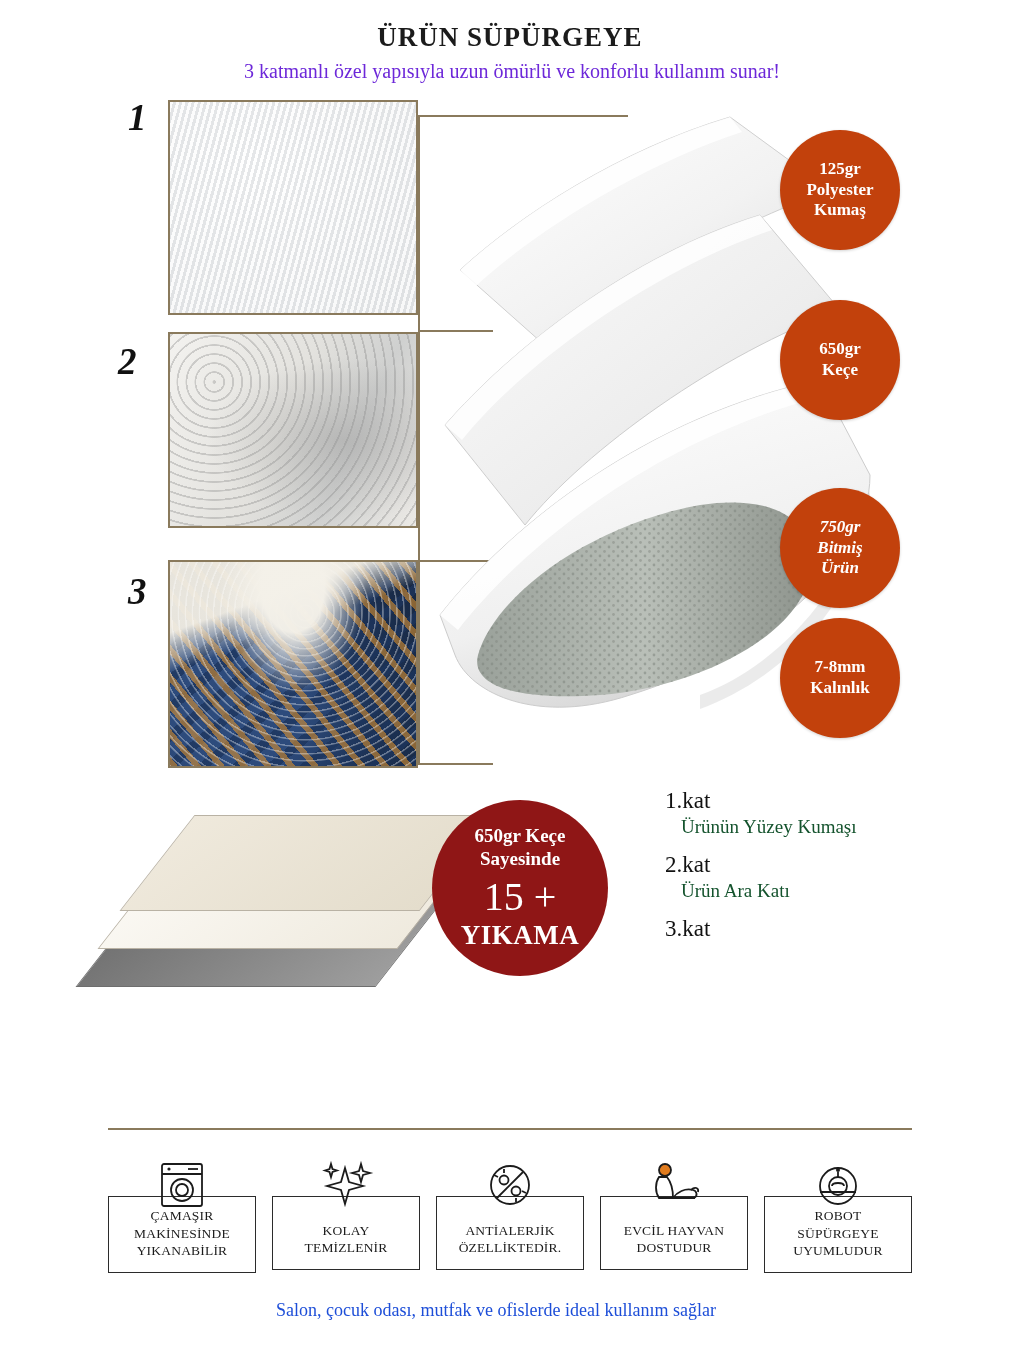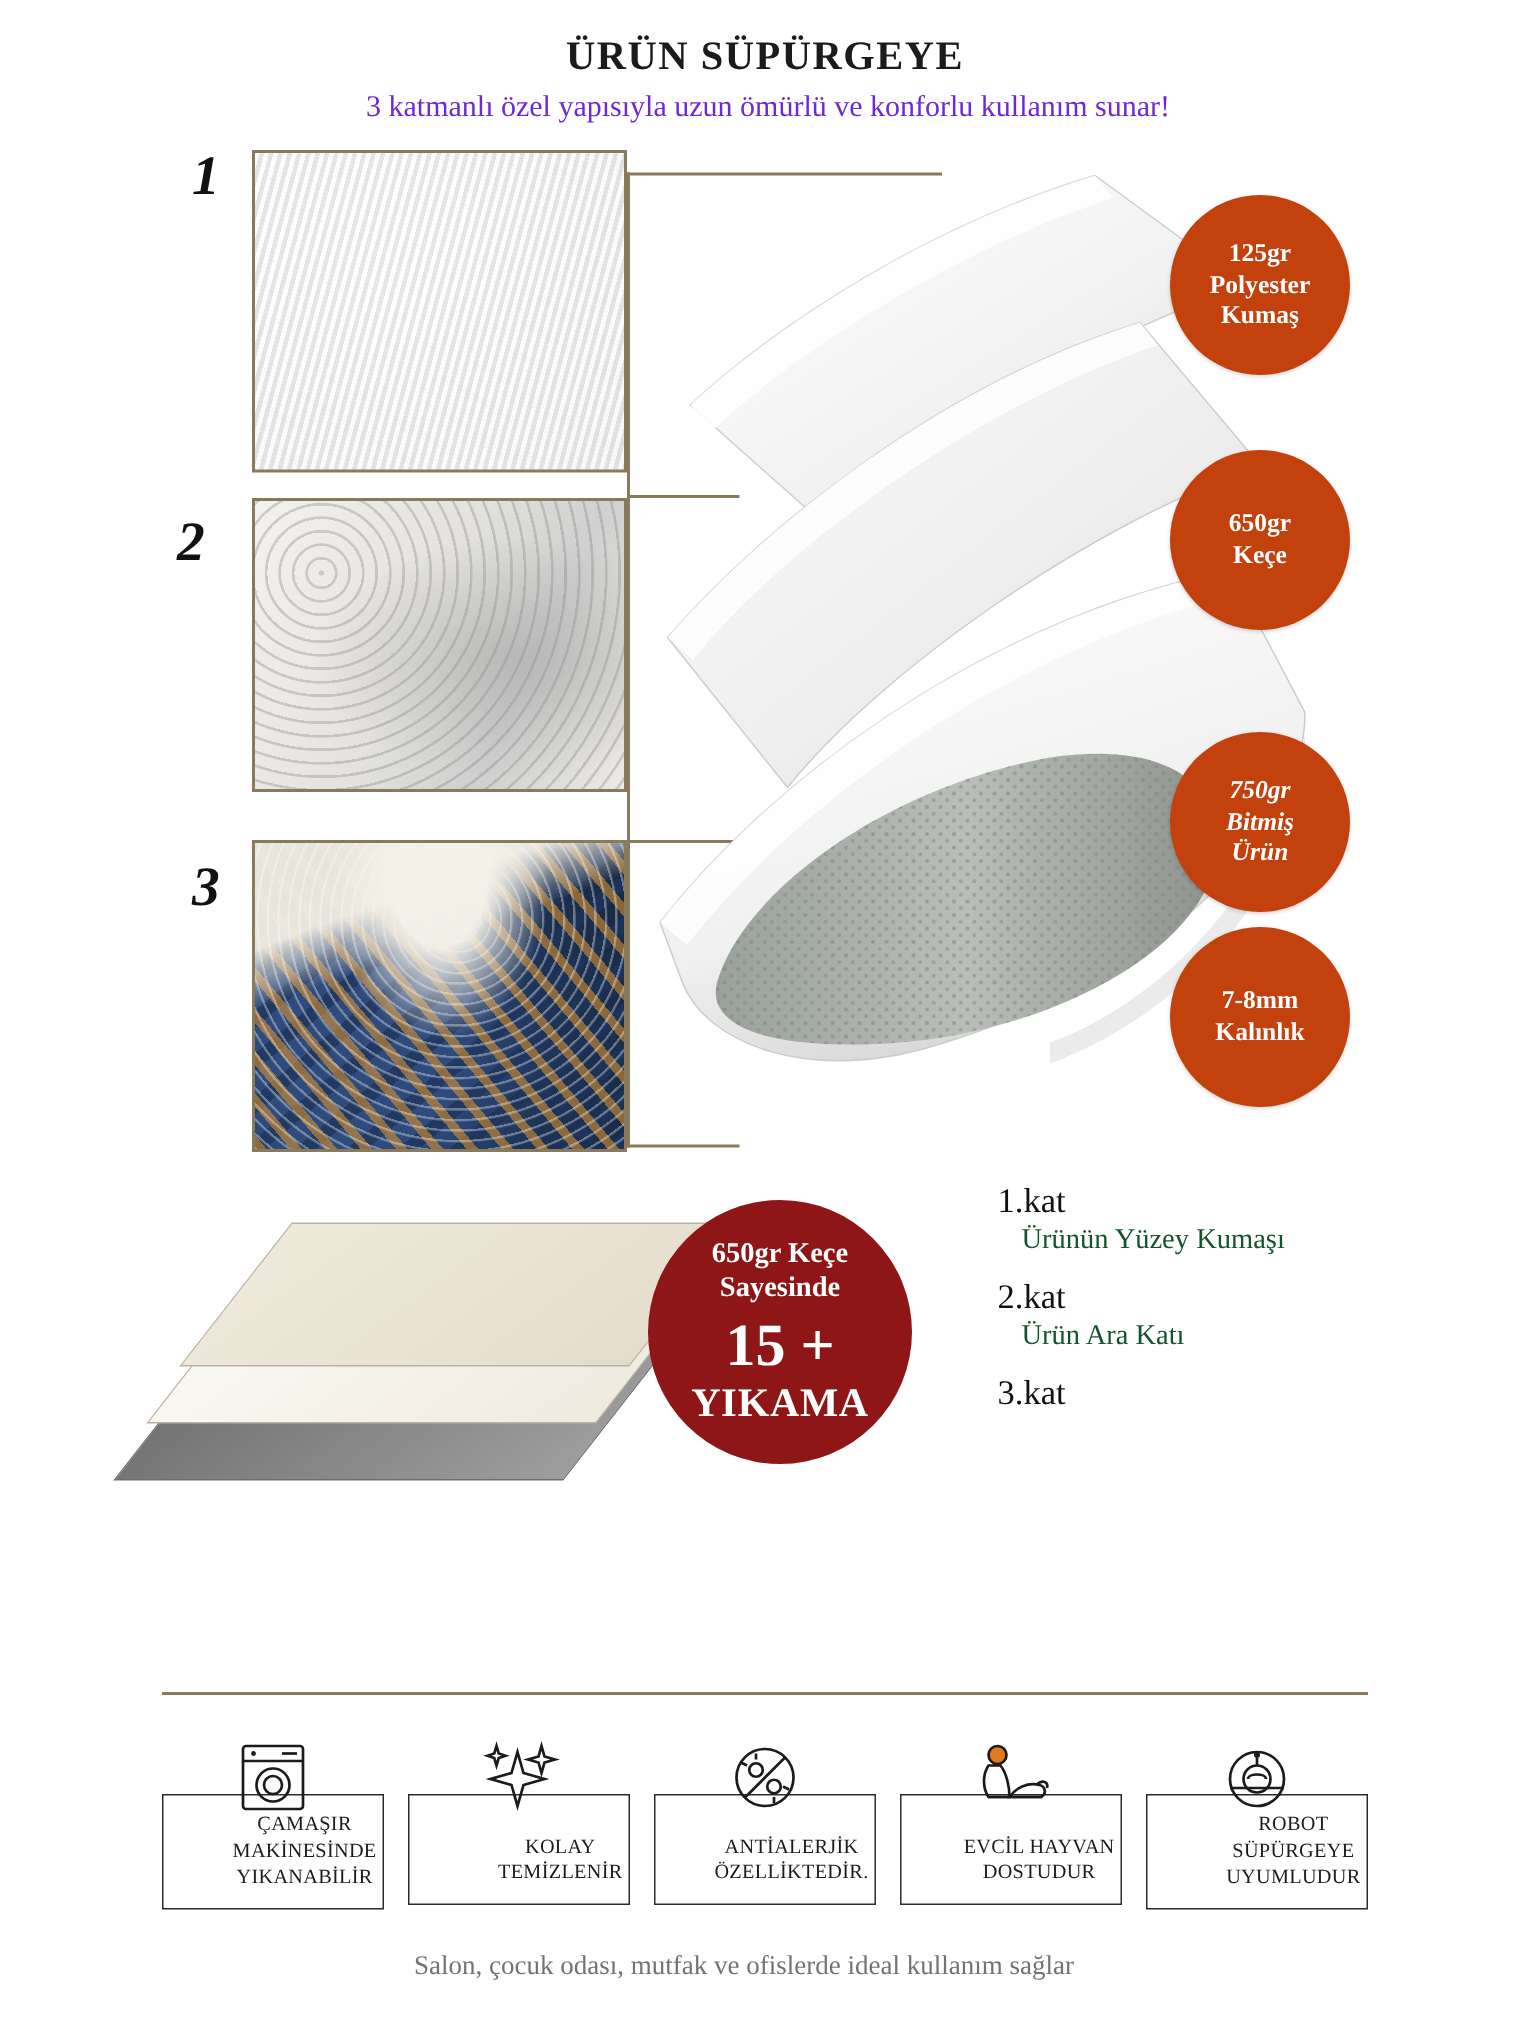--- a/index.html
+++ b/index.html
@@ -98,21 +98,21 @@
   
   .washbadge {
     position: absolute;
     left: 432px; top: 800px; width: 176px; height: 176px;
     border-radius: 50%;
     background: #8f1616; color: #fff;
     display: flex; flex-direction: column; align-items: center; justify-content: center;
     text-align: center;
   }
   .washbadge .w1 { font-size: 19px; line-height: 1.2; font-weight: bold; }
-  .washbadge .w2 { font-size: 40px; font-weight: bold; margin-top: 2px; }
+  .washbadge .w2 { font-size: 40px; font-weight: normal; margin-top: 2px; }
   .washbadge .w3 { font-size: 27px; font-weight: bold; letter-spacing: .5px; }
 
   
   .stack { position: absolute; left: 95px; top: 805px; width: 360px; height: 200px; }
   .sheet {
     position: absolute;
     width: 300px; height: 96px;
     transform: skewX(-38deg);
     border: 1px solid #b9b2a4;
   }
@@ -134,31 +134,31 @@
     position: absolute; left: 108px; top: 1142px; width: 804px;
     display: flex; justify-content: space-between;
   }
   .feature { width: 148px; text-align: center; position: relative; }
   .feat-icon { height: 68px; display: flex; align-items: flex-end; justify-content: center; }
   .feat-box {
     border: 1.5px solid #2b2b2b;
     padding: 10px 4px 12px 4px;
     margin-top: -14px;
     min-height: 74px;
-    display: flex; align-items: flex-end; justify-content: flex-end;
+    display: flex; align-items: flex-end; justify-content: center;
   }
   .feat-label {
     font-size: 13.5px; line-height: 1.3; color: #1b1b1b;
     font-family: "Liberation Serif", serif;
     white-space: pre-line;
     letter-spacing: .2px;
   }
   .footnote {
     position: absolute; top: 1300px; left: 0; width: 992px;
-    text-align: center; font-size: 18px; color: #737373;
+    text-align: center; font-size: 18px; color: #1d4ed8;
   }
 </style>
 </head>
 <body>
 
 <div class="page">
 
   <div class="title">ÜRÜN SÜPÜRGEYE</div>
   <div class="subtitle">3 katmanlı özel yapısıyla uzun ömürlü ve konforlu kullanım sunar!</div>
 

